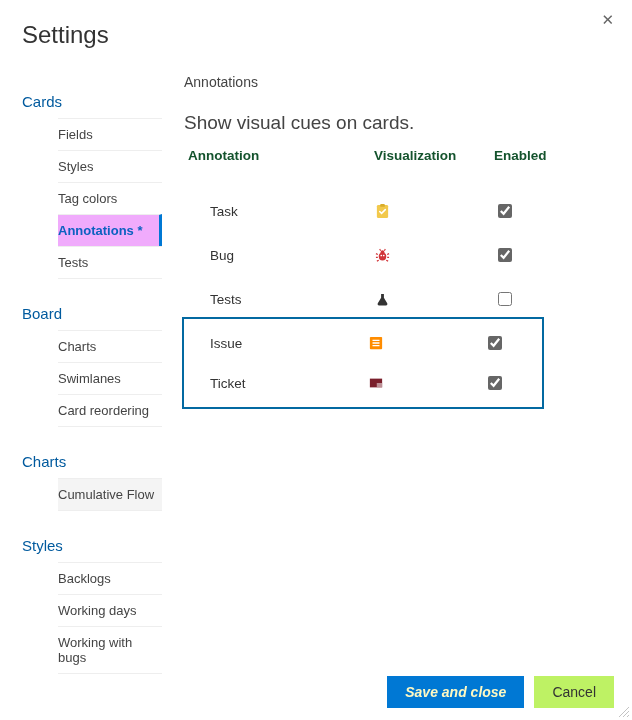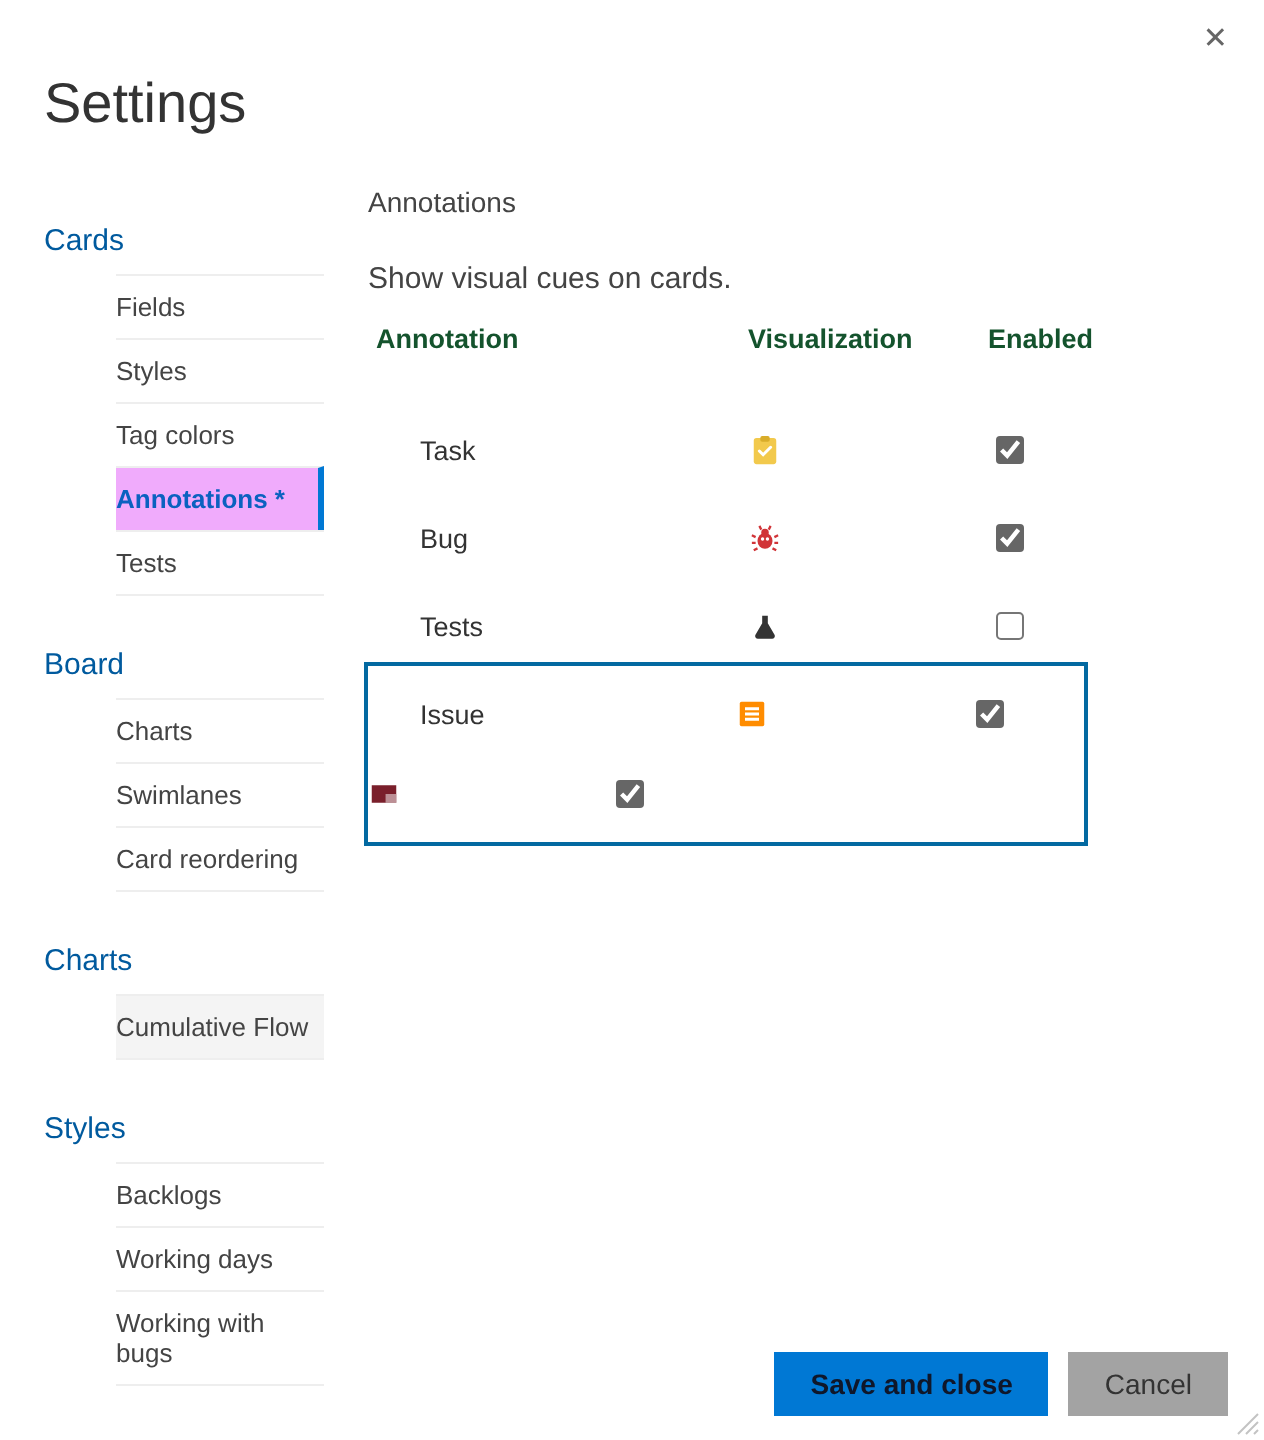--- a/index.html
+++ b/index.html
@@ -23,24 +23,24 @@
   .close-x {
     position: absolute;
     top: 12px;
     right: 18px;
     font-size: 15px;
     color: #666;
     cursor: pointer;
     line-height: 1;
   }
   .title {
-    font-size: 28px;
+    font-size: 24px;
     font-weight: 300;
     color: #333;
-    margin: 22px 0 24px 0;
+    margin: 7px 0 24px 0;
   }
   .body {
     display: flex;
     gap: 22px;
   }
   .sidebar {
     width: 140px;
     flex-shrink: 0;
     margin-top: 14px;
   }
@@ -68,21 +68,21 @@
   .main {
     flex: 1;
     padding-top: 1px;
   }
   .panel-title {
     font-size: 14px;
     color: #444;
     margin-bottom: 22px;
   }
   .panel-desc {
-    font-size: 15px;
+    font-size: 19px;
     color: #444;
     margin-bottom: 14px;
   }
   .ann-headers, .ann-row {
     display: flex;
     align-items: center;
   }
   .ann-headers {
     font-weight: 700;
     font-size: 13.5px;
@@ -126,25 +126,26 @@
   }
   .btn {
     height: 32px;
     padding: 0 18px;
     font-size: 14px;
     border: none;
     cursor: pointer;
   }
   .btn-primary {
     background: #0078d4;
-    color: #0f172a;
+    color: #fef9c3;
     font-weight: 600;
+    font-style: italic;
   }
   .btn-secondary {
-    background: #a3a3a3;
+    background: #bef264;
     color: #333;
   }
   .resize-grip {
     position: absolute;
     right: 2px;
     bottom: 2px;
     width: 12px; height: 12px;
     opacity: 0.5;
   }
 </style>
@@ -245,20 +246,21 @@
               <svg width="14" height="14" viewBox="0 0 16 16">
                   <rect x="1" y="1" width="14" height="14" rx="1" fill="#ff8c00"></rect>
                   <path d="M4 5 h8 M4 8 h8 M4 11 h8" stroke="#fff" stroke-width="1.6"></path>
                 </svg>
             </span>
           </div>
           <div class="col-en"><input type="checkbox" checked="" style=""></div>
         </div>
 
         <div class="ann-row">
+          <div class="col-name">Ticket</div>
           <div class="col-vis">
             <span class="icon-box">
               <svg width="14" height="14" viewBox="0 0 16 16">
                   <rect x="1" y="3" width="14" height="10" fill="#7a1f2b"></rect>
                   <rect x="9" y="8" width="6" height="5" fill="#fff"></rect>
                   <rect x="9" y="8" width="6" height="5" fill="#7a1f2b" opacity="0.5"></rect>
                 </svg>
             </span>
           </div>
           <div class="col-en"><input type="checkbox" checked="" style=""></div>

